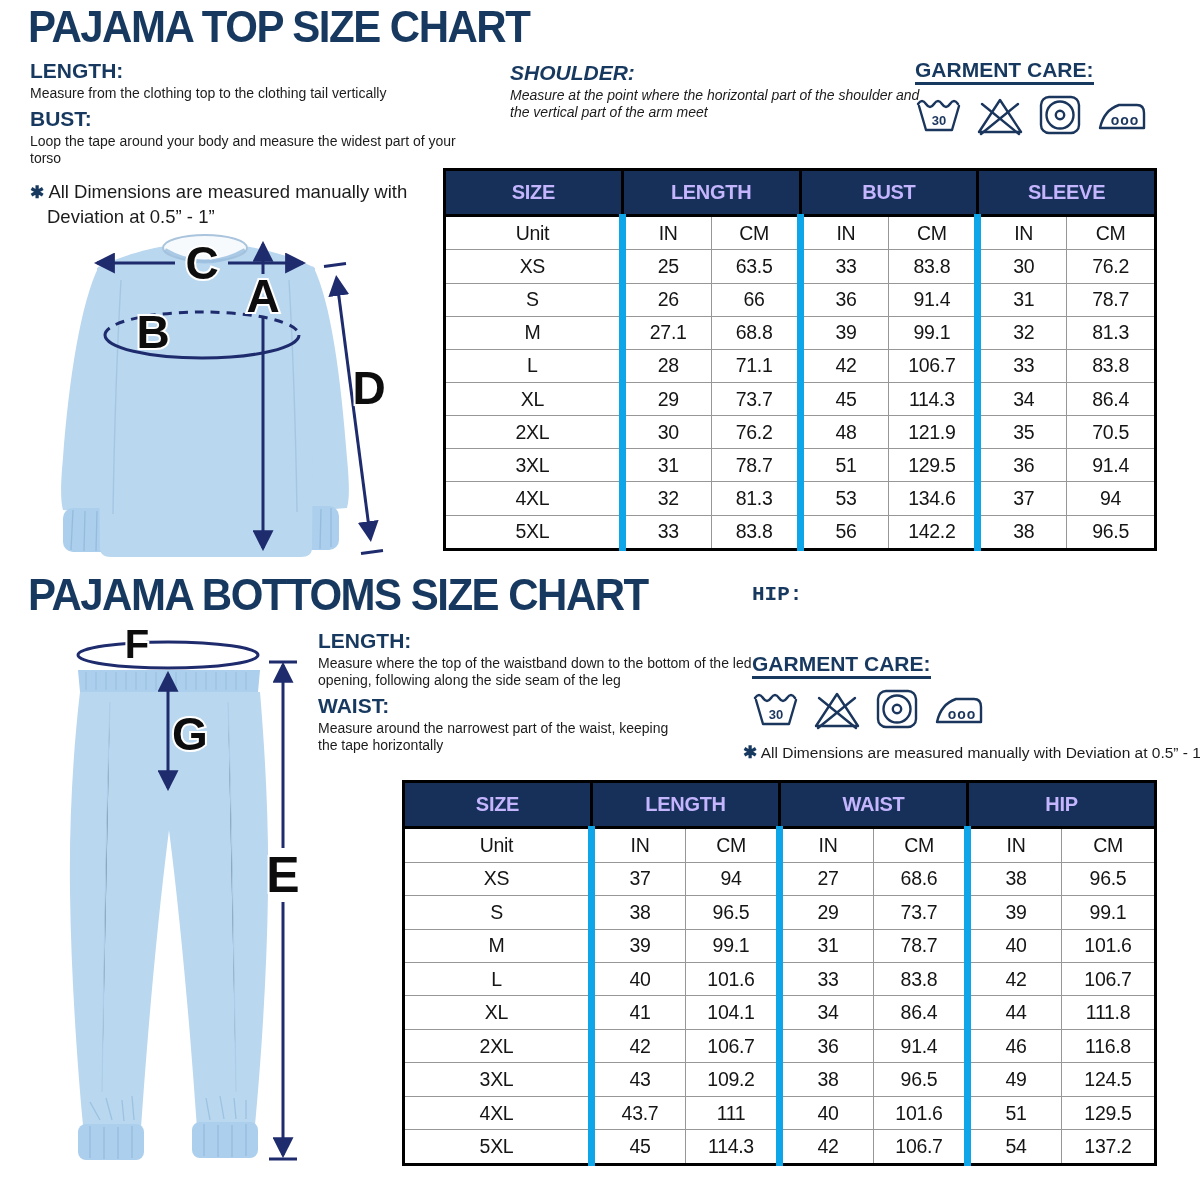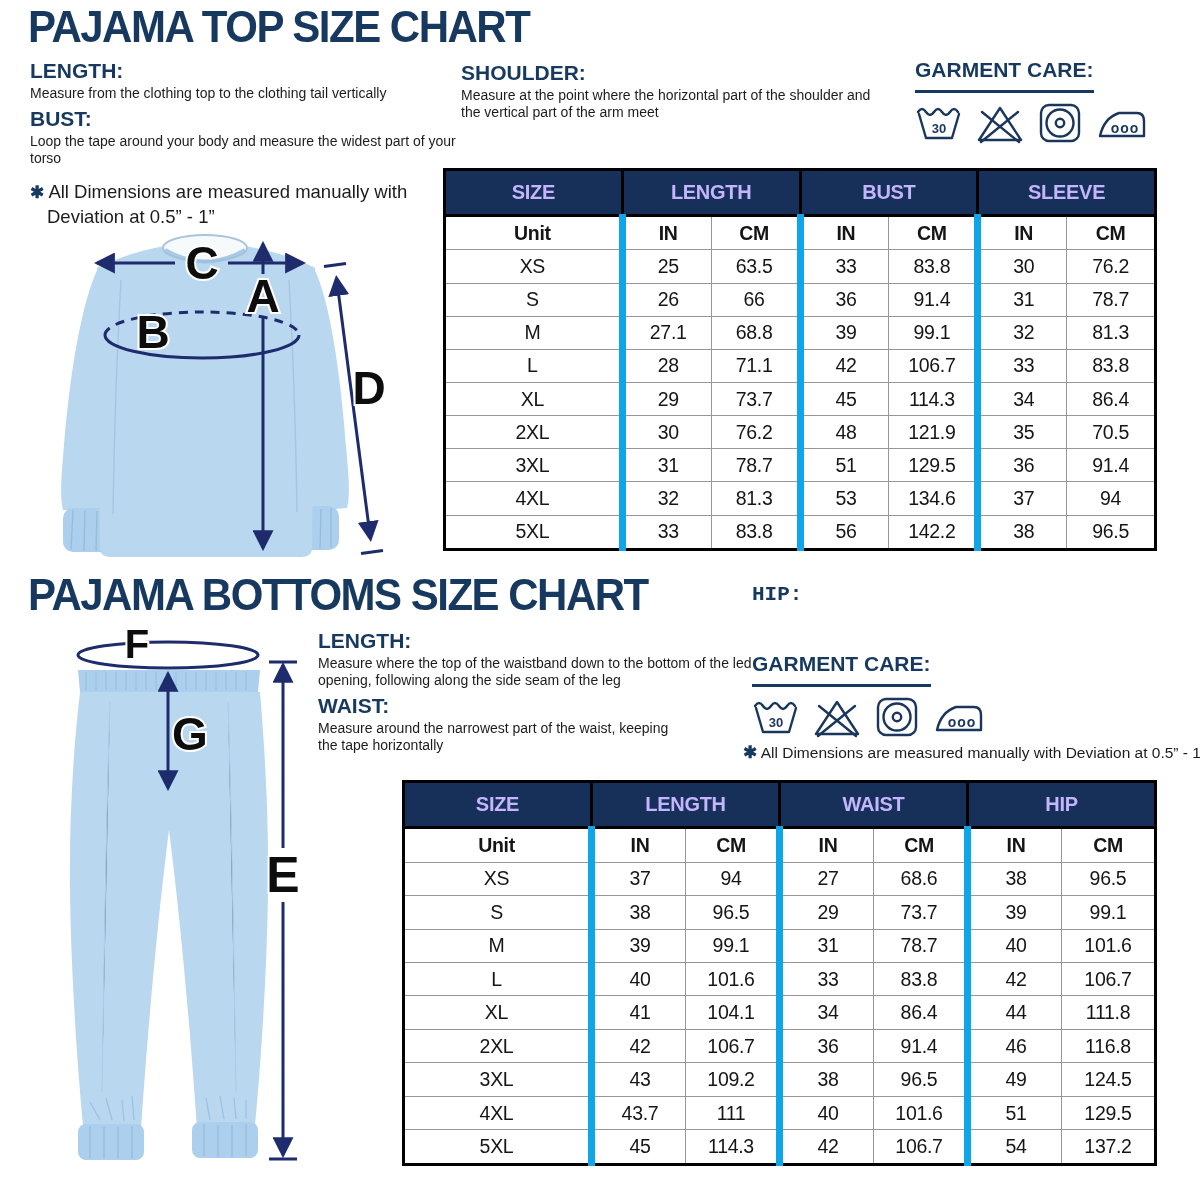--- a/index.html
+++ b/index.html
@@ -13,21 +13,21 @@
     font-size:42px; letter-spacing:-1.5px; white-space:nowrap;
     transform:scaleY(1.06); transform-origin:left top;
   }
   .h-label { color:#17395f; font-weight:bold; font-size:21px; line-height:1.2; margin-top:2px; }
   .body-text { color:#1c1c1c; font-size:14px; line-height:1.2; margin:2px 0 4px 0; }
   .note { font-size:18.5px; color:#1c1c1c; line-height:1.35; padding-left:17px; text-indent:-17px; }
   .note .star { color:#17395f; font-weight:bold; font-size:17px; }
   .note-small { font-size:15.5px; white-space:nowrap; }
   .care-block .care-label {
     display:inline-block; color:#17395f; font-weight:bold; font-size:21px;
-    border-bottom:3px solid #17395f; padding-bottom:9px; line-height:1.1;
+    border-bottom:3px solid #17395f; padding-bottom:1px; line-height:1.1;
   }
   .care-block .icons { display:flex; gap:13px; margin-top:9px; align-items:flex-end; }
   .care-icon { display:block; }
   .care-icon svg { display:block; }
 
   .table-wrap { position:absolute; }
   table.size-table {
     width:100%; height:100%; border-collapse:collapse; table-layout:fixed;
     border:3px solid #000; background:#fff;
   }
@@ -35,21 +35,21 @@
     background:#16305a; color:#c4b5fd; font-size:20px; font-weight:bold;
     height:41px; border-bottom:3px solid #000; letter-spacing:-0.3px;
   }
   .size-table th + th { border-left:3px solid #000; }
   .size-table td {
     text-align:center; vertical-align:middle; font-size:19.5px; color:#151515;
     border-top:1px solid #979797; border-left:1px solid #979797; letter-spacing:-0.3px;
   }
   .size-table td:first-child { border-left:none; }
   .size-table td.grp-start { border-left:7px solid #0ea5e9; }
-  .size-table tr.unit-row td { border-top:none;font-weight:bold; }
+  .size-table tr.unit-row td { border-top:none; }
 
   .dim-letter {
     font-family:"Liberation Sans", sans-serif; font-weight:bold; fill:#0d0d0d;
     stroke:#ffffff; stroke-width:4px; paint-order:stroke; text-anchor:middle;
   }
   svg .arrow { stroke:#1e2b6d; stroke-width:3; fill:none; }
   svg .care-stroke { stroke:#1b365d; stroke-width:2.4; fill:none; stroke-linejoin:round; stroke-linecap:round; }
 </style>
 </head>
 <body>
@@ -60,21 +60,21 @@
   <div class="h-label">LENGTH:</div>
   <div class="body-text">Measure from the clothing top to the clothing tail vertically</div>
   <div class="h-label">BUST:</div>
   <div class="body-text" style="width:440px;">Loop the tape around your body and measure the widest part of your torso</div>
   <div class="note" style="margin-top:13px; width:398px;">
     <span class="star">✱</span>
     <span>All Dimensions are measured manually with Deviation at 0.5” - 1”</span>
   </div>
 </div>
 
-<div class="abs" style="left:461px; top:58px; width:412px;">
+<div class="abs" style="left:510px; top:58px; width:412px;font-style:italic;">
   <div class="h-label">SHOULDER:</div>
   <div class="body-text">Measure at the point where the horizontal part of the shoulder and the vertical part of the arm meet</div>
 </div>
 
 <div class="abs care-block" style="left:915px; top:58px;">
   <div class="care-label">GARMENT CARE:</div>
   <div class="icons">
       <span class="care-icon">
         <svg width="48" height="42" viewBox="0 0 48 42">
           <path class="care-stroke" d="M3,10 Q7,4 11,10 Q15,16 19,10 Q23,4 27,10 Q31,16 35,10 Q39,4 43,10"></path>

